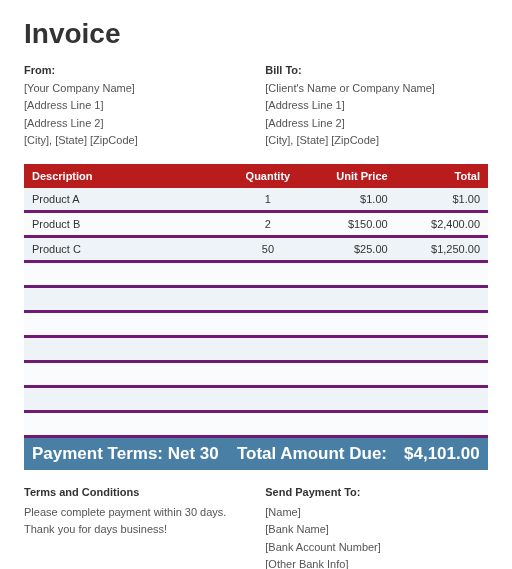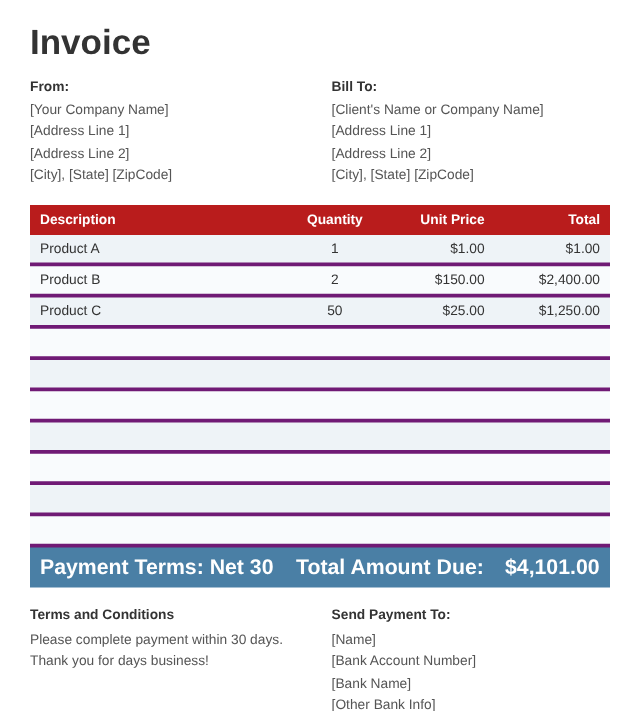--- a/index.html
+++ b/index.html
@@ -233,17 +233,17 @@
 
 <div class="footer-section">
   <div class="terms-block">
     <div class="section-label">Terms and Conditions</div>
     <div class="info-text">Please complete payment within 30 days.</div>
     <div class="info-text">Thank you for days business!</div>
   </div>
   <div class="payment-block">
     <div class="section-label">Send Payment To:</div>
     <div class="info-text">[Name]</div>
+    <div class="info-text">[Bank Name]</div>
     <div class="info-text">[Bank Account Number]</div>
-    <div class="info-text">[Bank Name]</div>
     <div class="info-text">[Other Bank Info]</div>
   </div>
 </div>
 
 </body></html>

